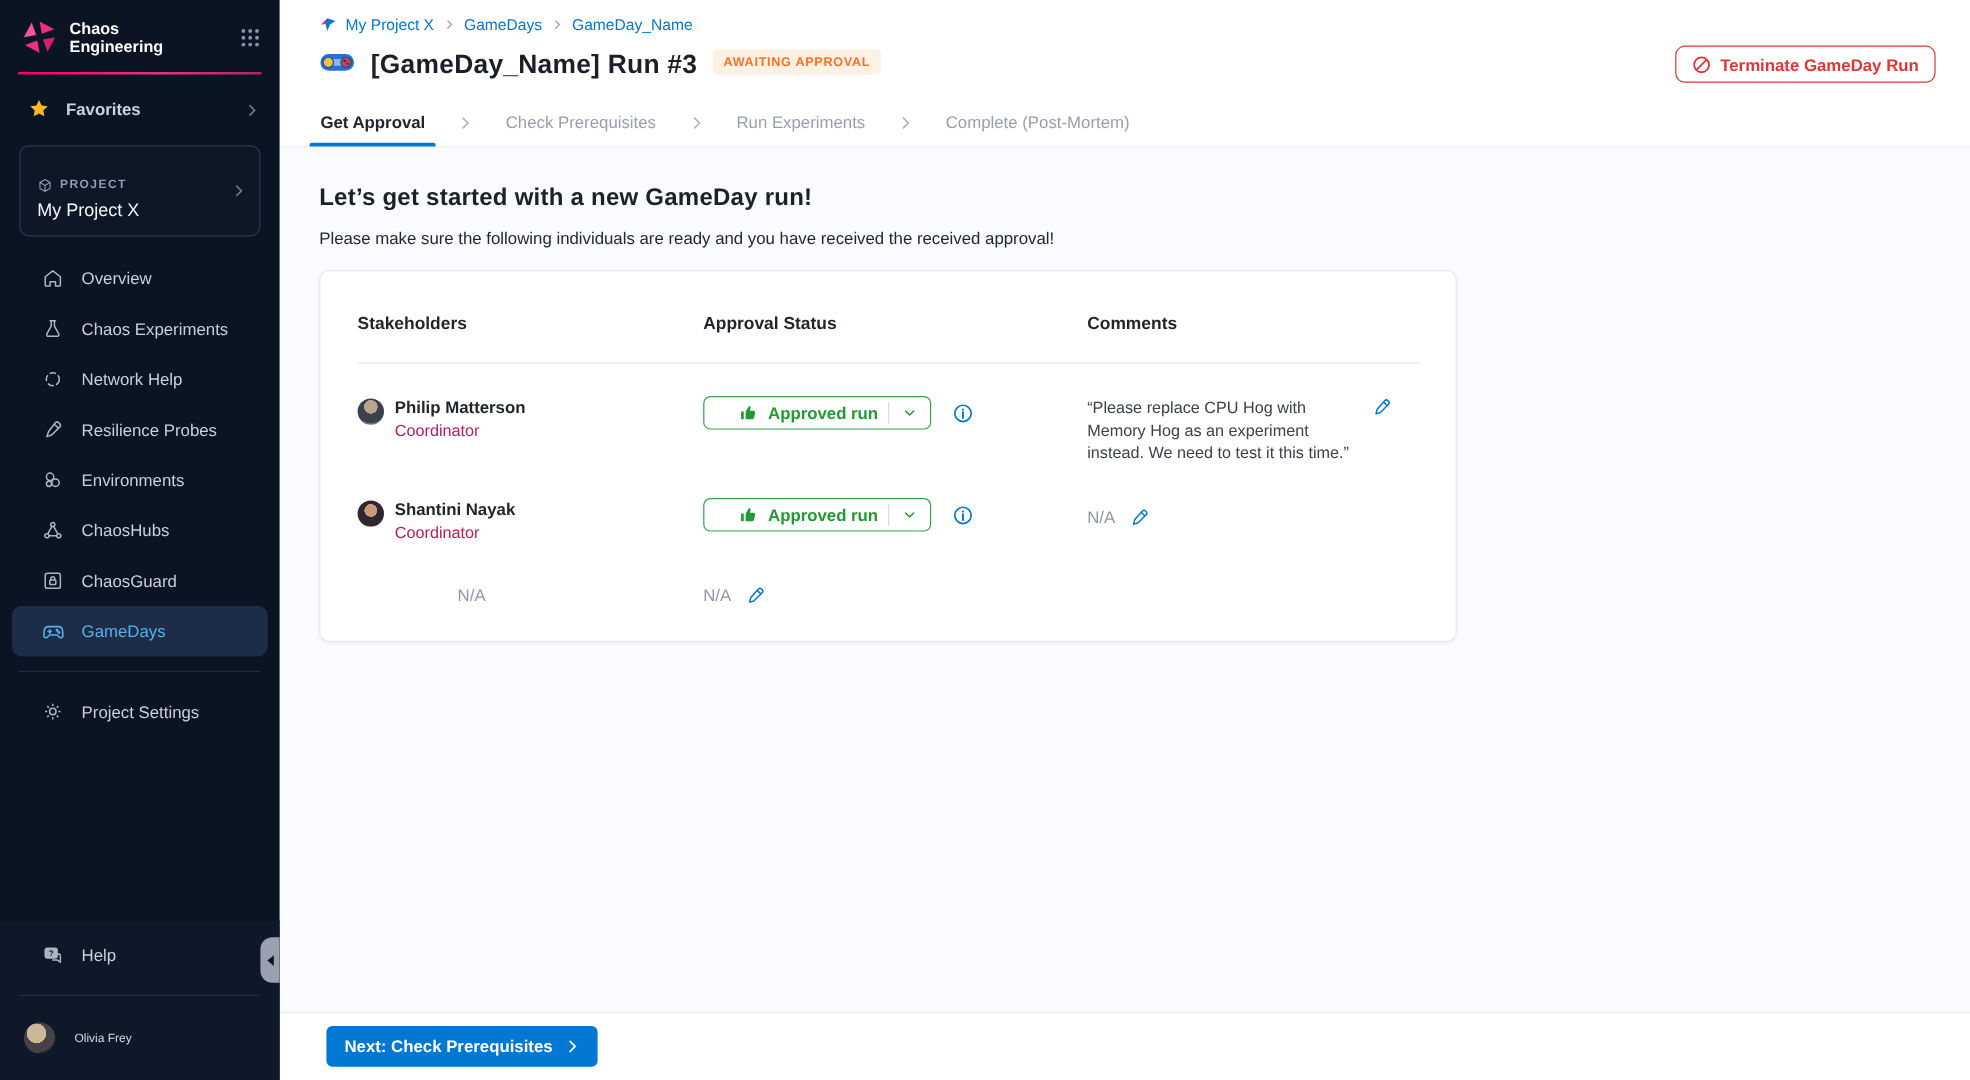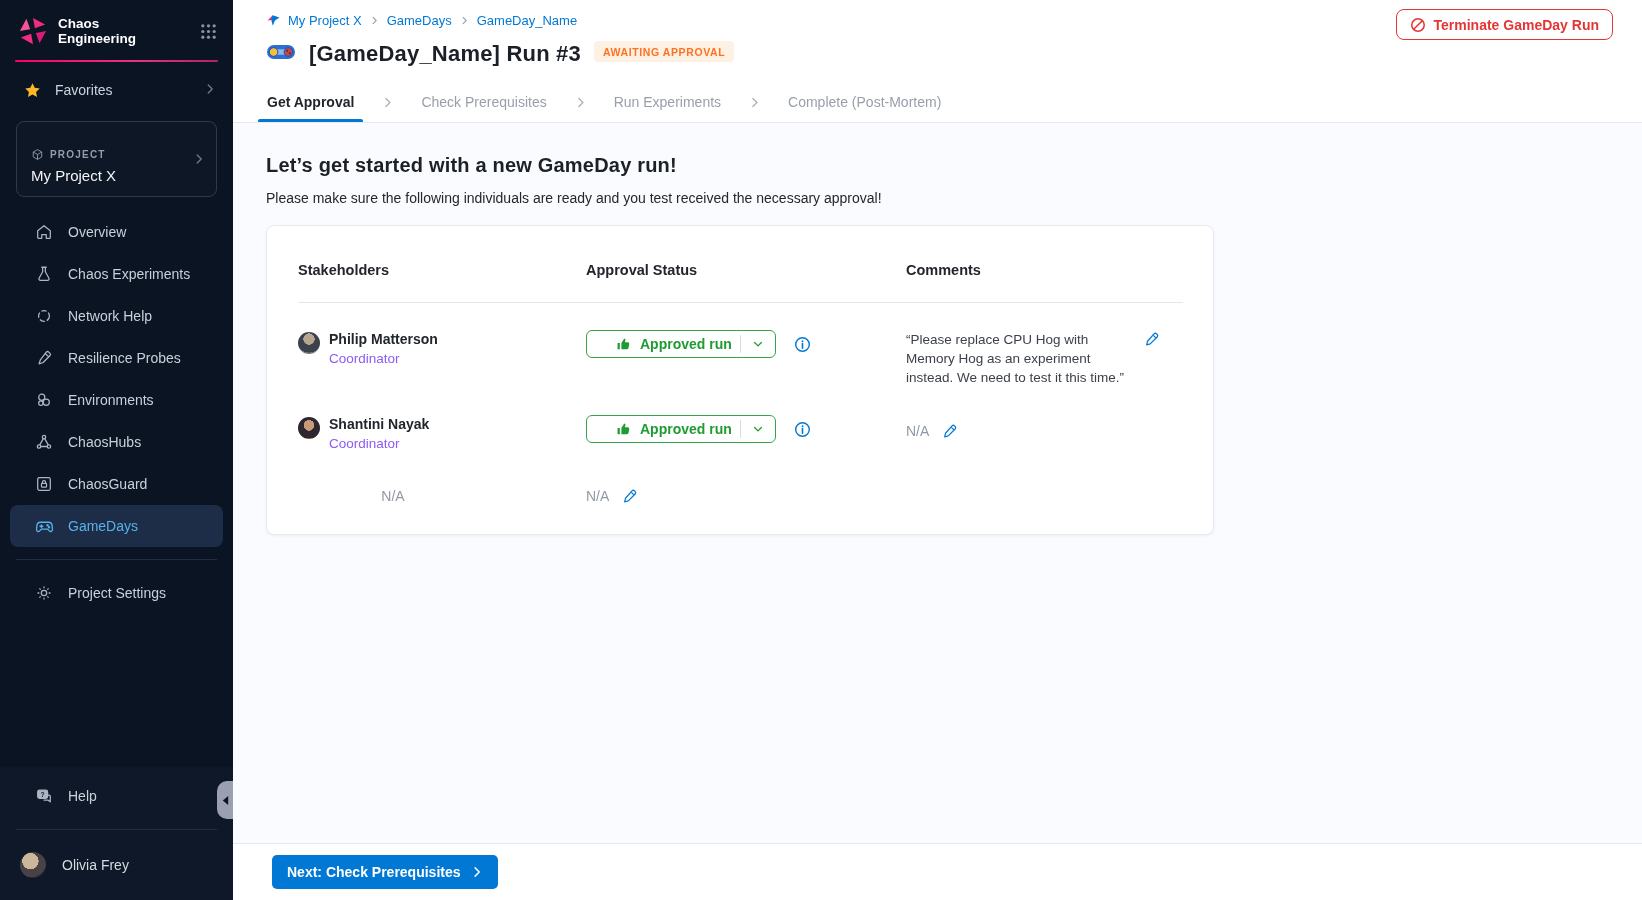--- a/index.html
+++ b/index.html
@@ -12,63 +12,63 @@
 
   
   .sidebar {
     position:absolute; left:0; top:0; width:233px; height:900px;
     background:#0a1422; color:#c9d0da; z-index:5;
   }
   .sb-brand { display:flex; align-items:center; padding:16px 14px 14px 18px; }
   .sb-brand-text { font-size:13.5px; font-weight:bold; color:#fff; line-height:15px; margin-left:10px; flex:1; }
   .sb-grid-icon { margin-right:2px; cursor:pointer; }
   .sb-pinkline { height:2px; margin:0 15px; background:linear-gradient(90deg,#ff0062,#e5347d 60%,#b0226b); border-radius:2px; }
-  .sb-fav { display:flex; align-items:flex-start; padding:20px 16px 10px 24px; font-size:14px; cursor:pointer; }
+  .sb-fav { display:flex; align-items:flex-end; padding:20px 16px 10px 24px; font-size:14px; cursor:pointer;font-weight:bold; }
   .sb-fav-label { margin-left:14px; flex:1; color:#cdd3de; }
   .sb-project {
     margin:12px 16px 10px 16px; border:1px solid #2c394f; border-radius:8px;
     background:#0d1726; padding:26px 12px 12px 14px; position:relative; cursor:pointer;
   }
   .sb-project-label { display:flex; align-items:center; gap:6px; font-size:10px; letter-spacing:1.2px; color:#949cae; font-weight:bold; }
   .sb-project-name { margin-top:6px; font-size:15px; color:#f3f5f8; }
   .sb-project-chevron { position:absolute; right:10px; top:50%; transform:translateY(-50%); }
   .sb-nav { margin-top:14px; }
   .sb-item {
     display:flex; align-items:center; height:42px; padding:0 12px 0 24px;
     font-size:14px; color:#c9d0da; cursor:pointer; border-radius:8px; margin:0 10px;
   }
   .sb-item .sb-ico { width:20px; display:flex; justify-content:center; }
   .sb-item-label { margin-left:14px; }
   .sb-item.active { background:#1d2c47; color:#58b1e8; }
   .sb-item.active svg * { stroke:#58b1e8 !important; }
   .sb-divider { height:1px; background:#222e42; margin:12px 16px; }
   .sb-bottom { position:absolute; left:0; bottom:0; width:233px; background:#0e1828; padding-bottom:10px; }
   .sb-user { display:flex; align-items:center; padding:10px 16px 12px 20px; cursor:pointer; }
-  .sb-user-name { margin-left:16px; font-size:14px; color:#d4dae3; }
+  .sb-user-name { margin-left:16px; font-size:10px; color:#d4dae3; }
   .avatar { border-radius:50%; flex:none; }
   .avatar.olivia { width:26px; height:26px; background:radial-gradient(circle at 40% 35%, #cdb79a 0 35%, #474245 36% 70%, #2c2a30 71%); }
   .collapse-handle {
     position:absolute; left:217px; top:781px; width:16px; height:38px;
     background:#9aa0b0; border-radius:10px 0 0 10px; display:flex; align-items:center; justify-content:center; cursor:pointer; z-index:6;
   }
 
   
   .main { position:absolute; left:233px; top:0; width:1409px; height:900px; display:flex; flex-direction:column; }
   .page-header { background:#fff; position:relative; }
   .breadcrumb { display:flex; align-items:center; gap:7px; padding:13px 0 0 33px; font-size:13px; }
   .breadcrumb a { color:#0278d5; text-decoration:none; cursor:pointer; }
   .bc-sep { color:#9aa0ac; }
   .title-row { display:flex; align-items:flex-start; gap:13px; padding:13px 33px 15px 33px; }
   .page-title { font-size:22px; font-weight:bold; color:#1b1f27; letter-spacing:.2px; }
   .status-badge {
     font-size:10.5px; font-weight:bold; letter-spacing:.6px; color:#ff7121;
     background:#fdf1e4; border-radius:4px; padding:5px 9px 4px 9px;
   }
   .terminate-btn {
-    position:absolute; right:29px; top:9px; display:flex; align-items:center; gap:8px;
+    position:absolute; right:29px; top:38px; display:flex; align-items:center; gap:8px;
     border:1px solid #e43535; color:#e43535; background:#fff; border-radius:8px;
     height:31px; padding:0 13px; font-size:14px; font-weight:bold; cursor:pointer;
     font-family:"Liberation Sans",sans-serif;
   }
   .stepper { display:flex; align-items:center; padding:0 0 0 34px; height:41px; border-bottom:1px solid #e6e9f0; }
   .step { position:relative; display:flex; align-items:center; height:100%; font-size:14px; color:#989fab; cursor:pointer; }
   .step.active { color:#21252c; font-weight:bold; }
   .step.active .step-underline { position:absolute; left:-9px; right:-9px; bottom:0; height:3px; background:#0278d5; border-radius:2px 2px 0 0; }
   .step-chev { margin:0 27px; }
 
@@ -86,21 +86,21 @@
   .thead-divider { height:1px; background:#e3e6ee; margin-top:24px; }
   .trow { display:grid; grid-template-columns:288px 320px 1fr; align-items:start; }
   .trow.r1 { margin-top:27px; }
   .trow.r2 { margin-top:28px; }
   .trow.r3 { margin-top:29px; }
   .stake { display:flex; align-items:flex-start; gap:9px; }
   .avatar.philip  { width:22px; height:22px; margin-top:2px; background:radial-gradient(circle at 50% 32%, #b9a48e 0 30%, #3c424d 31% 72%, #6e7680 73%); }
   .avatar.shantini{ width:22px; height:22px; margin-top:2px; background:radial-gradient(circle at 50% 38%, #c69a7b 0 30%, #2e2730 31% 74%, #8d4f43 75%); }
   .avatar.julian  { width:22px; height:22px; margin-top:2px; background:radial-gradient(circle at 50% 36%, #d7c2ad 0 30%, #3a3f47 31% 72%, #757d88 73%); }
   .stake-name { font-size:14px; font-weight:bold; color:#22262c; line-height:18px; }
-  .stake-role { font-size:13.5px; color:#8b5cf6; margin-top:3px; }
+  .stake-role { font-size:13.5px; color:#be185d; margin-top:3px; }
   .approval-cell { display:flex; align-items:center; gap:18px; }
   .approve-dd {
     display:flex; align-items:center; width:190px; height:28px; background:#fff;
     border:1px solid #35a44a; border-radius:6px; cursor:pointer; padding:0 0 0 28px;
   }
   .approve-dd-label { font-size:14px; font-weight:bold; color:#209b32; margin-left:9px; flex:1; }
   .approve-dd-sep { width:1px; height:18px; background:#d7dbe2; }
   .approve-dd-caret { width:34px; display:flex; justify-content:center; }
   .na { font-size:14px; color:#9299a4; }
   .approval-cell .na-center { width:190px; text-align:center; margin-top:8px; }
@@ -387,21 +387,21 @@
           </svg>
       </span>
       <div class="step">
         <span>Complete (Post-Mortem)</span>
       </div>
     </div>
   </div>
 
   <div class="content">
     <div class="content-heading">Let’s get started with a new GameDay run!</div>
-    <div class="content-sub">Please make sure the following individuals are ready and you test received the necessary approval!</div>
+    <div class="content-sub">Please make sure the following individuals are ready and you have received the received approval!</div>
 
     <div class="card">
       <div class="thead">
         <span class="th">Stakeholders</span>
         <span class="th">Approval Status</span>
         <span class="th">Comments</span>
       </div>
       <div class="thead-divider"></div>
 
       <div class="trow r1">

